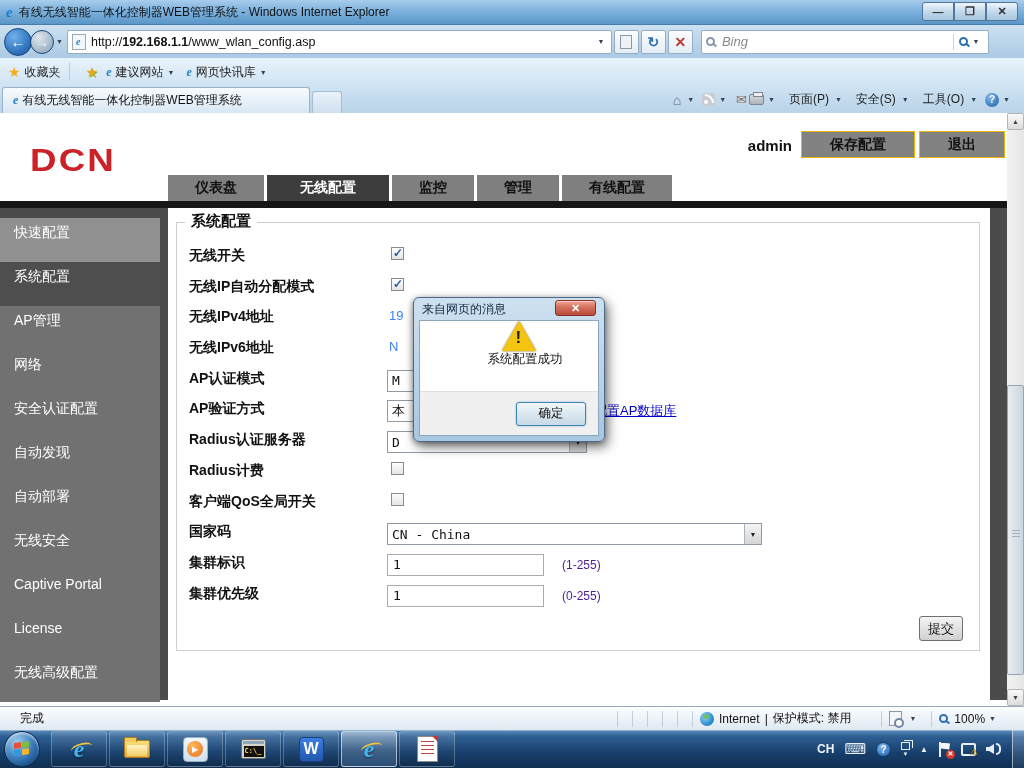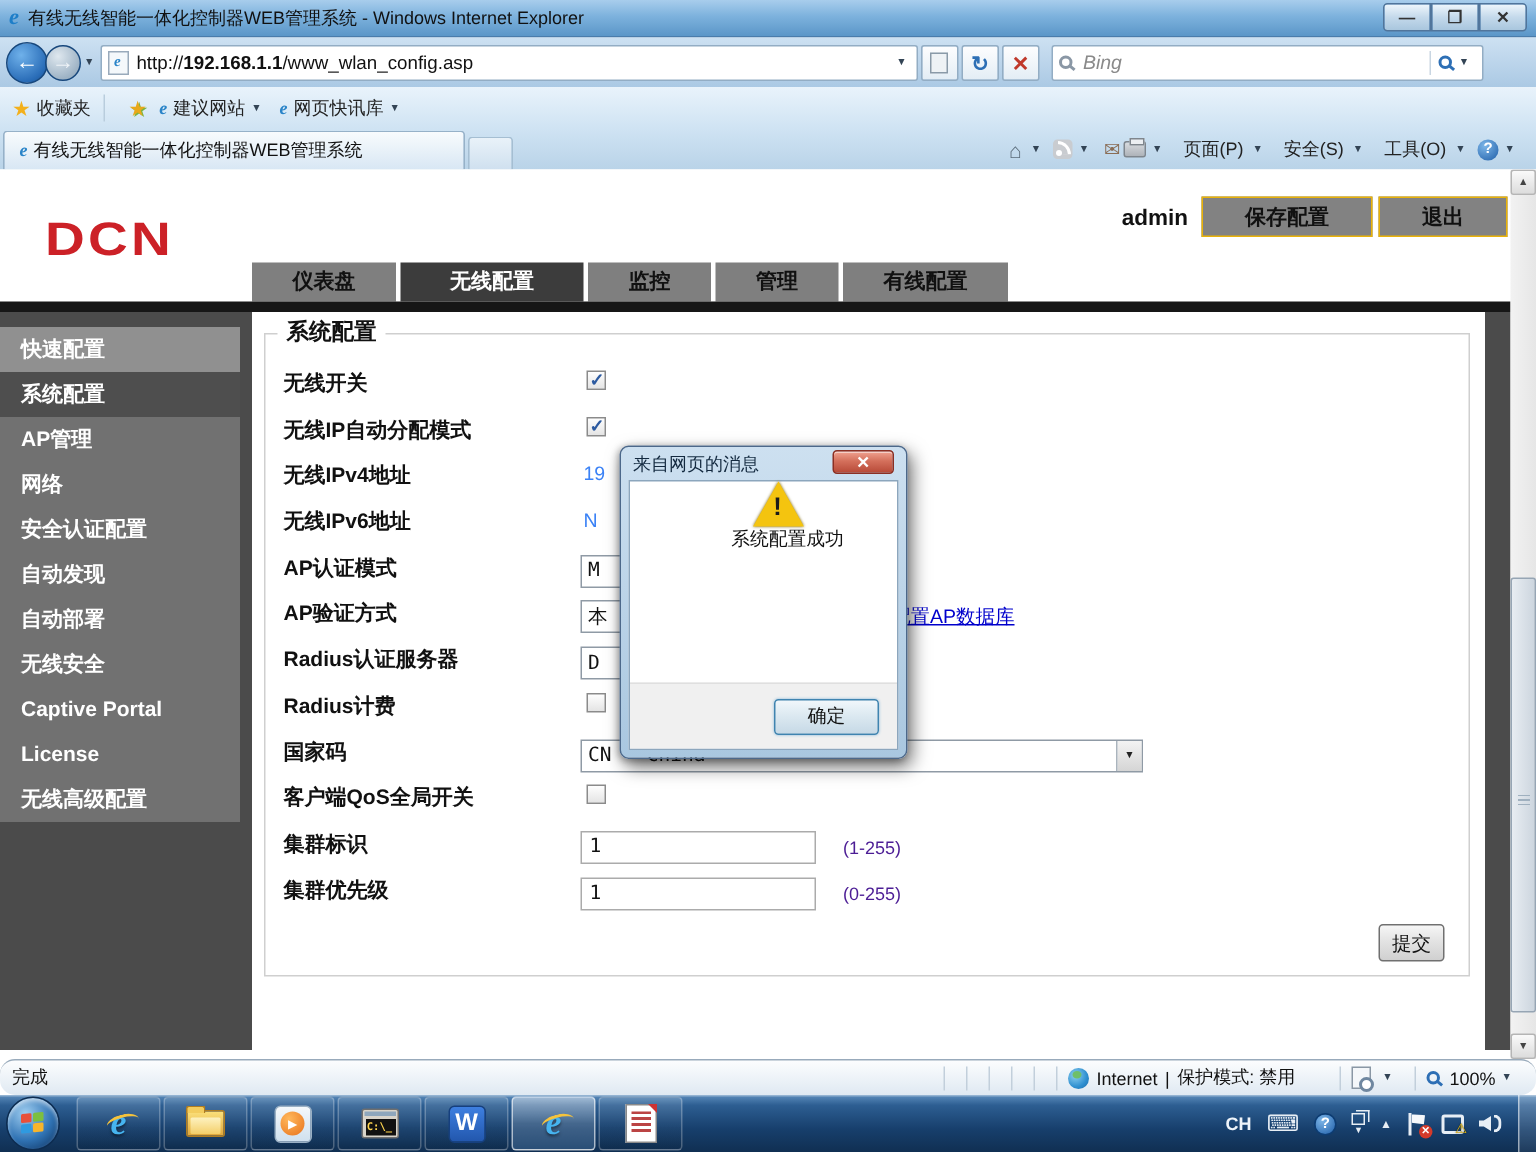--- a/index.html
+++ b/index.html
@@ -87,21 +87,21 @@
     color:#111;font-weight:bold;font-size:14px;display:flex;align-items:center;justify-content:center;}
   .btn-save{right:92px;width:114px;}
   .btn-logout{right:2px;width:86px;}
   .navtabs{position:absolute;left:168px;bottom:0;display:flex;gap:3px;}
   .navtab{height:26px;background:var(--tab-inactive-bg);color:#111;font-weight:bold;font-size:14px;
     display:flex;align-items:center;justify-content:center;padding:0 27px;}
   .navtab.active{background:var(--tab-active-bg);color:#fff;padding:0 33px;}
   .blackbar{position:absolute;left:0;top:88px;width:1007px;height:7px;background:#161616;}
   .sidebar{position:absolute;left:0;top:95px;width:168px;height:492px;background:var(--sidebar-bg);}
   .menu{position:absolute;left:0;top:10px;width:160px;background:var(--menu-bg);}
-  .menu-item{height:30px;line-height:28.6px;padding-left:14px;color:#fff;font-weight:bold;font-size:14px;}
+  .menu-item{height:44px;line-height:28.6px;padding-left:14px;color:#fff;font-weight:normal;font-size:14px;}
   .menu-item.highlight{background:var(--menu-highlight-bg);}
   .menu-item.selected{background:var(--menu-selected-bg);}
   .darkstrip{position:absolute;left:990px;top:95px;width:17px;height:492px;background:var(--sidebar-bg);}
   .main{position:absolute;left:168px;top:95px;width:822px;height:492px;background:#fff;}
   .fieldset{position:absolute;left:8px;top:14px;width:804px;height:429px;border:1px solid #cfcfcf;}
   .legend{position:absolute;top:-11px;left:8px;background:#fff;padding:0 6px;font-weight:bold;font-size:15px;color:#111;}
   .frows{position:absolute;left:0;top:0;width:100%;padding-top:24px;}
   .frow{height:30.7px;display:flex;align-items:flex-start;}
   .flabel{width:210px;padding-left:12px;font-weight:bold;font-size:14px;color:#111;}
   .fctrl{display:flex;align-items:center;}
@@ -126,21 +126,21 @@
   .sb-btn{position:absolute;left:0;width:17px;height:17px;border:1px solid #b5b5b5;border-radius:2px;
     background:linear-gradient(#fafafa,#dcdcdc);display:flex;align-items:center;justify-content:center;
     font-size:7px;color:#444;}
   .sb-up{top:0;} .sb-down{bottom:0;}
   .sb-thumb{position:absolute;left:0;top:272px;width:17px;height:290px;border:1px solid #96a5b4;border-radius:2px;
     background:linear-gradient(90deg,#e8edf2,#ccd5de);}
   .sb-grip{position:absolute;left:4px;top:50%;width:8px;height:8px;
     background:repeating-linear-gradient(#9fb0bf 0 1px,transparent 1px 3px);}
 
   
-  .dialog{position:absolute;left:413px;top:184px;width:192px;height:209px;
+  .dialog{position:absolute;left:413px;top:184px;width:192px;height:145px;
     background:linear-gradient(#cde0f0,#a9c7e0);border:1px solid #4c688a;border-radius:6px;
     box-shadow:3px 5px 12px rgba(0,0,0,.55), -1px 1px 5px rgba(0,0,0,.3);z-index:50;}
   .dlg-titlebar{height:22px;display:flex;align-items:center;padding-left:8px;
     font-size:12px;color:#13293f;}
   .dlg-close{position:absolute;right:8px;top:2px;width:41px;height:16px;border:1px solid #8b2f23;border-radius:3px;
     background:linear-gradient(#f0a391,#d4705c 45%,#b84a38);color:#fff;font-weight:bold;font-size:11px;
     display:flex;align-items:center;justify-content:center;box-shadow:inset 0 1px 0 rgba(255,255,255,.5);}
   .dlg-client{position:absolute;left:5px;right:5px;top:22px;bottom:5px;border:1px solid #8ca6bd;background:#fff;}
   .dlg-msg{height:108px;display:flex;align-items:center;padding-left:32px;flex-direction:column;}
   .warn-icon{position:relative;width:34px;height:30px;margin-right:13px;}
@@ -151,21 +151,21 @@
   .dlg-text{font-size:12.5px;color:#111;}
   .dlg-footer{position:absolute;left:0;right:0;bottom:0;height:44px;background:#f0f0f0;border-top:1px solid #dfdfdf;
     display:flex;align-items:center;justify-content:flex-end;padding-right:12px;}
   .dlg-ok{width:70px;height:24px;border:1px solid #3f84b0;border-radius:3px;
     background:linear-gradient(#f1f7fb,#dce9f1 45%,#c6d9e6);font-size:12.5px;color:#111;
     display:flex;align-items:center;justify-content:center;box-shadow:0 0 2px #7fb4d8;}
 
   
   .statusbar{position:absolute;left:0;top:706px;width:1024px;height:24px;
     background:linear-gradient(#fcfdfe,#dfe9f2);border-top:1px solid #98aabb;
-    display:flex;align-items:center;font-size:12px;color:#111;padding:0 8px;border-radius:10px;}
+    display:flex;align-items:center;font-size:12px;color:#111;padding:0 20px;}
   .st-sep{width:1px;height:16px;background:#c2cfdb;margin:0 7px;}
   .st-right{margin-left:auto;display:flex;align-items:center;}
   .globe{width:14px;height:14px;border-radius:50%;margin-right:5px;
     background:radial-gradient(circle at 35% 35%,#8fd0f0,#2e8fd0 60%,#1b6aa8);position:relative;}
   .globe::after{content:"";position:absolute;left:3px;top:2px;width:6px;height:5px;border-radius:50%;background:#6fbf6a;}
   .pgzoom-ico{width:13px;height:15px;border:1px solid #8a97a5;background:#f4f7fa;position:relative;margin-right:3px;}
   .pgzoom-ico::after{content:"";position:absolute;right:-3px;bottom:-3px;width:6px;height:6px;border:2px solid #6f87a0;border-radius:50%;background:#fff;}
 
   
   .taskbar{position:absolute;left:0;top:730px;width:1024px;height:38px;
@@ -395,32 +395,32 @@
                 </div>
               </div>
             </div>
             <div class="frow">
               <div class="flabel">Radius计费</div>
               <div class="fctrl">
                 <span class="cb"></span>
               </div>
             </div>
             <div class="frow">
+              <div class="flabel">客户端QoS全局开关</div>
+              <div class="fctrl">
+                <span class="cb"></span>
+              </div>
+            </div>
+            <div class="frow">
               <div class="flabel">国家码</div>
               <div class="fctrl">
                 <div class="sel" style="width: 375px;">
                   <span class="sel-text">CN - China</span>
                   <span class="sel-btn">▼</span>
                 </div>
-              </div>
-            </div>
-            <div class="frow">
-              <div class="flabel">客户端QoS全局开关</div>
-              <div class="fctrl">
-                <span class="cb"></span>
               </div>
             </div>
             <div class="frow">
               <div class="flabel">集群标识</div>
               <div class="fctrl">
                 <input class="finput" value="1" style="">
                 <span class="fhint">(1-255)</span>
               </div>
             </div>
             <div class="frow">

